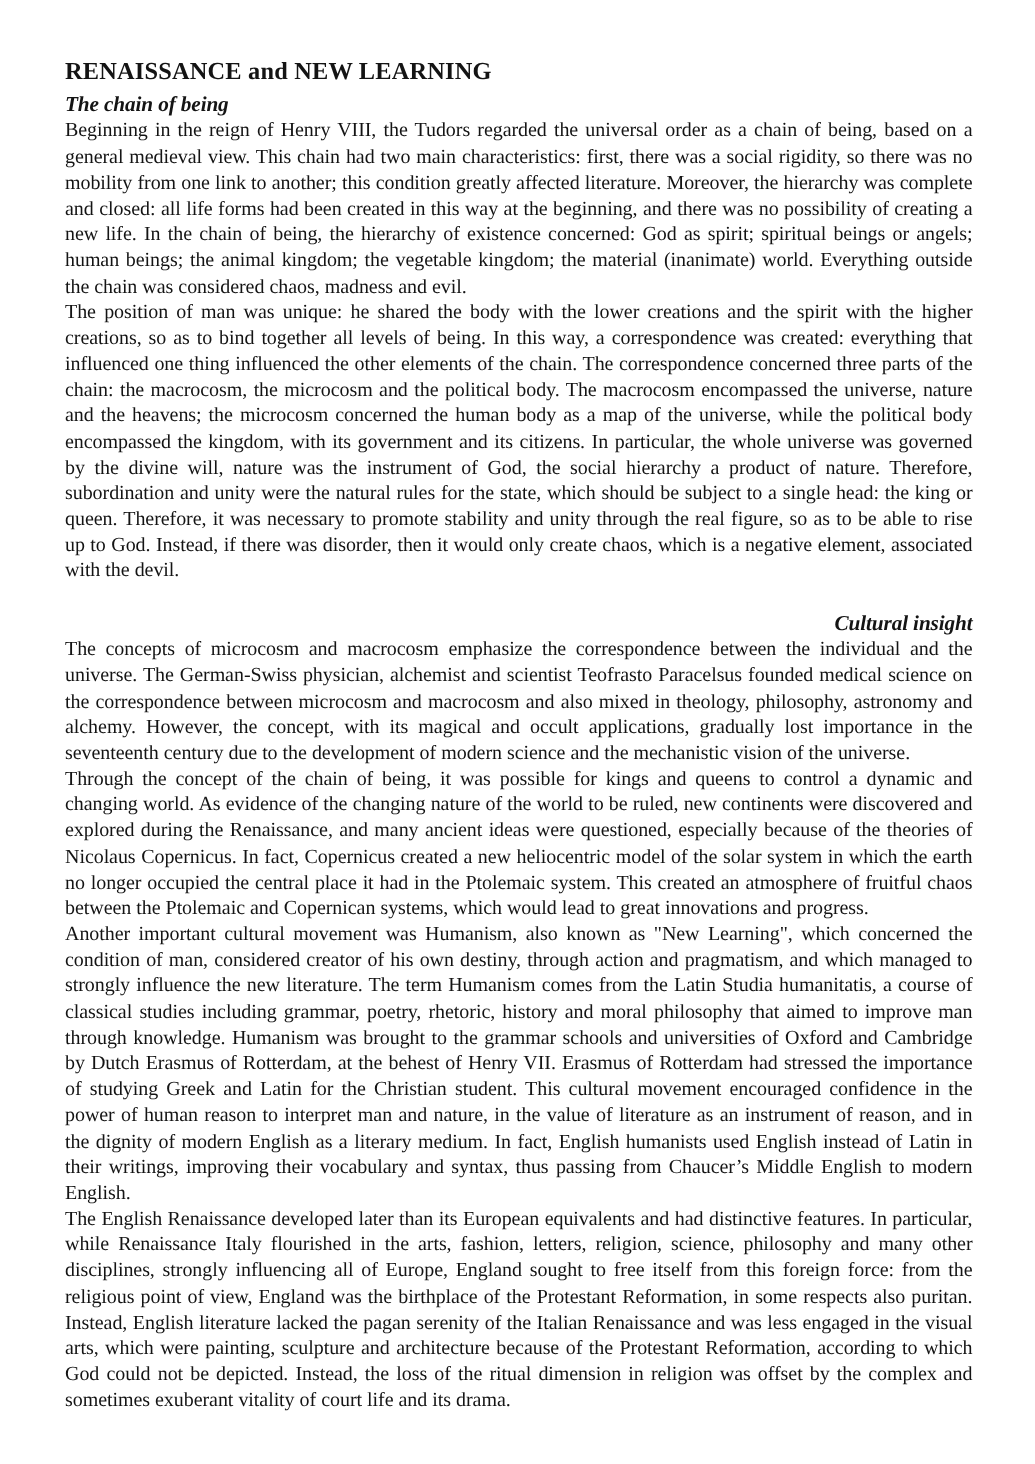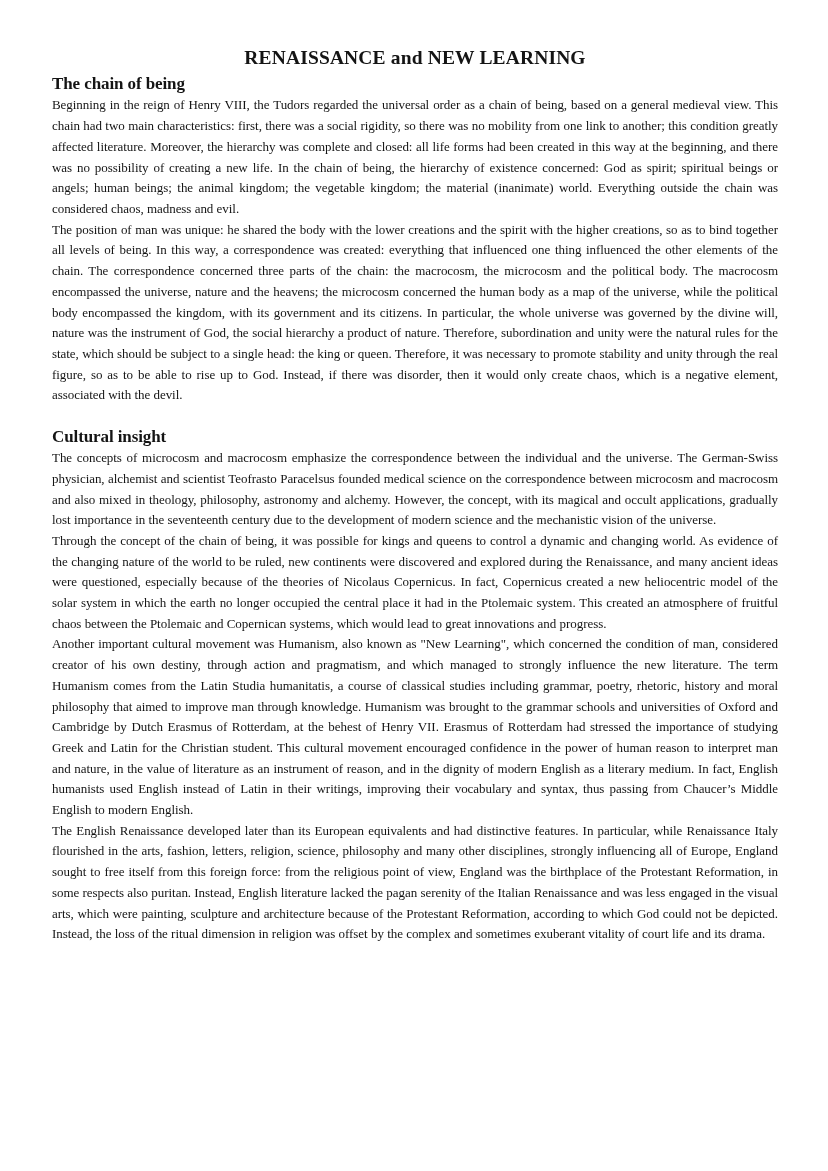--- a/index.html
+++ b/index.html
@@ -18,49 +18,51 @@
   }
   .page {
     box-sizing: border-box;
     width: 828px;
     height: 1171px;
     padding: 46px 50px 20px 52px;
     background: #ffffff;
     position: relative;
   }
   .doc-title {
-    text-align: center;
+    text-align: left;
     font-weight: bold;
     font-size: 19.5px;
     line-height: 1.2;
     letter-spacing: 0.15px;
     margin: 0 0 4px 0;
     padding: 0;
   }
   .section {
     margin: 0;
     padding: 0;
   }
   .section-heading {
     font-weight: bold;
+    font-style: italic;
     font-size: 17px;
     line-height: 1.3;
     margin: 0;
     padding: 0;
     letter-spacing: -0.1px;
   }
   .section + .section .section-heading {
     margin-top: 20px;
+    text-align: right;
   }
   p.para {
     margin: 0;
     padding: 0;
     text-align: justify;
     text-justify: inter-word;
-    font-size: 13px;
+    font-size: 16px;
     line-height: 20.7px;
     letter-spacing: -0.05px;
     hyphens: none;
     word-spacing: 0.1px;
   }
   p.para:last-child {
     text-align: justify;
   }
   
 </style>

